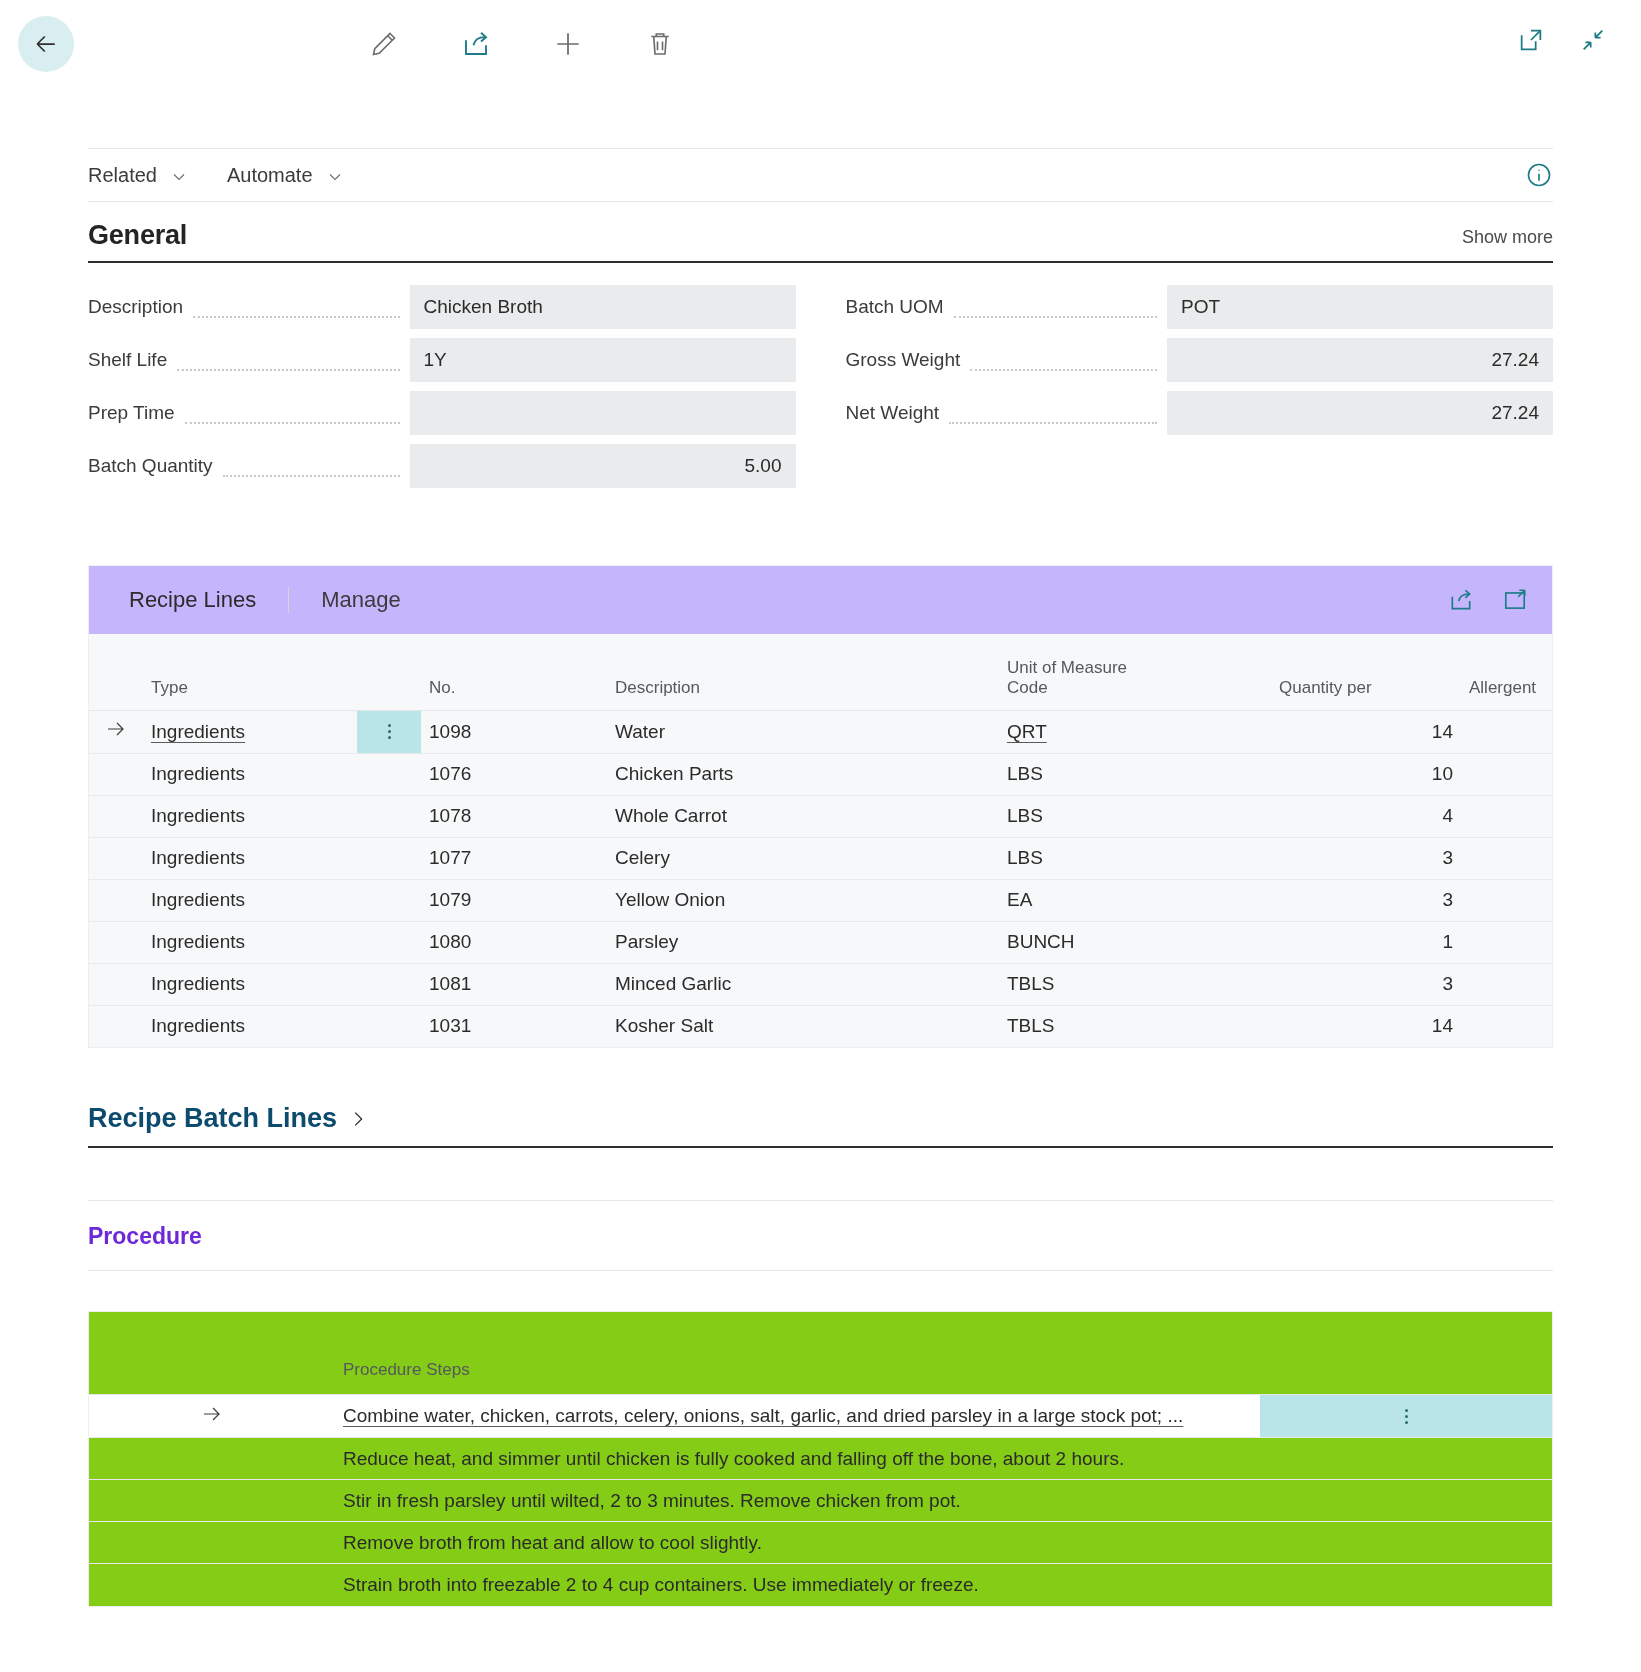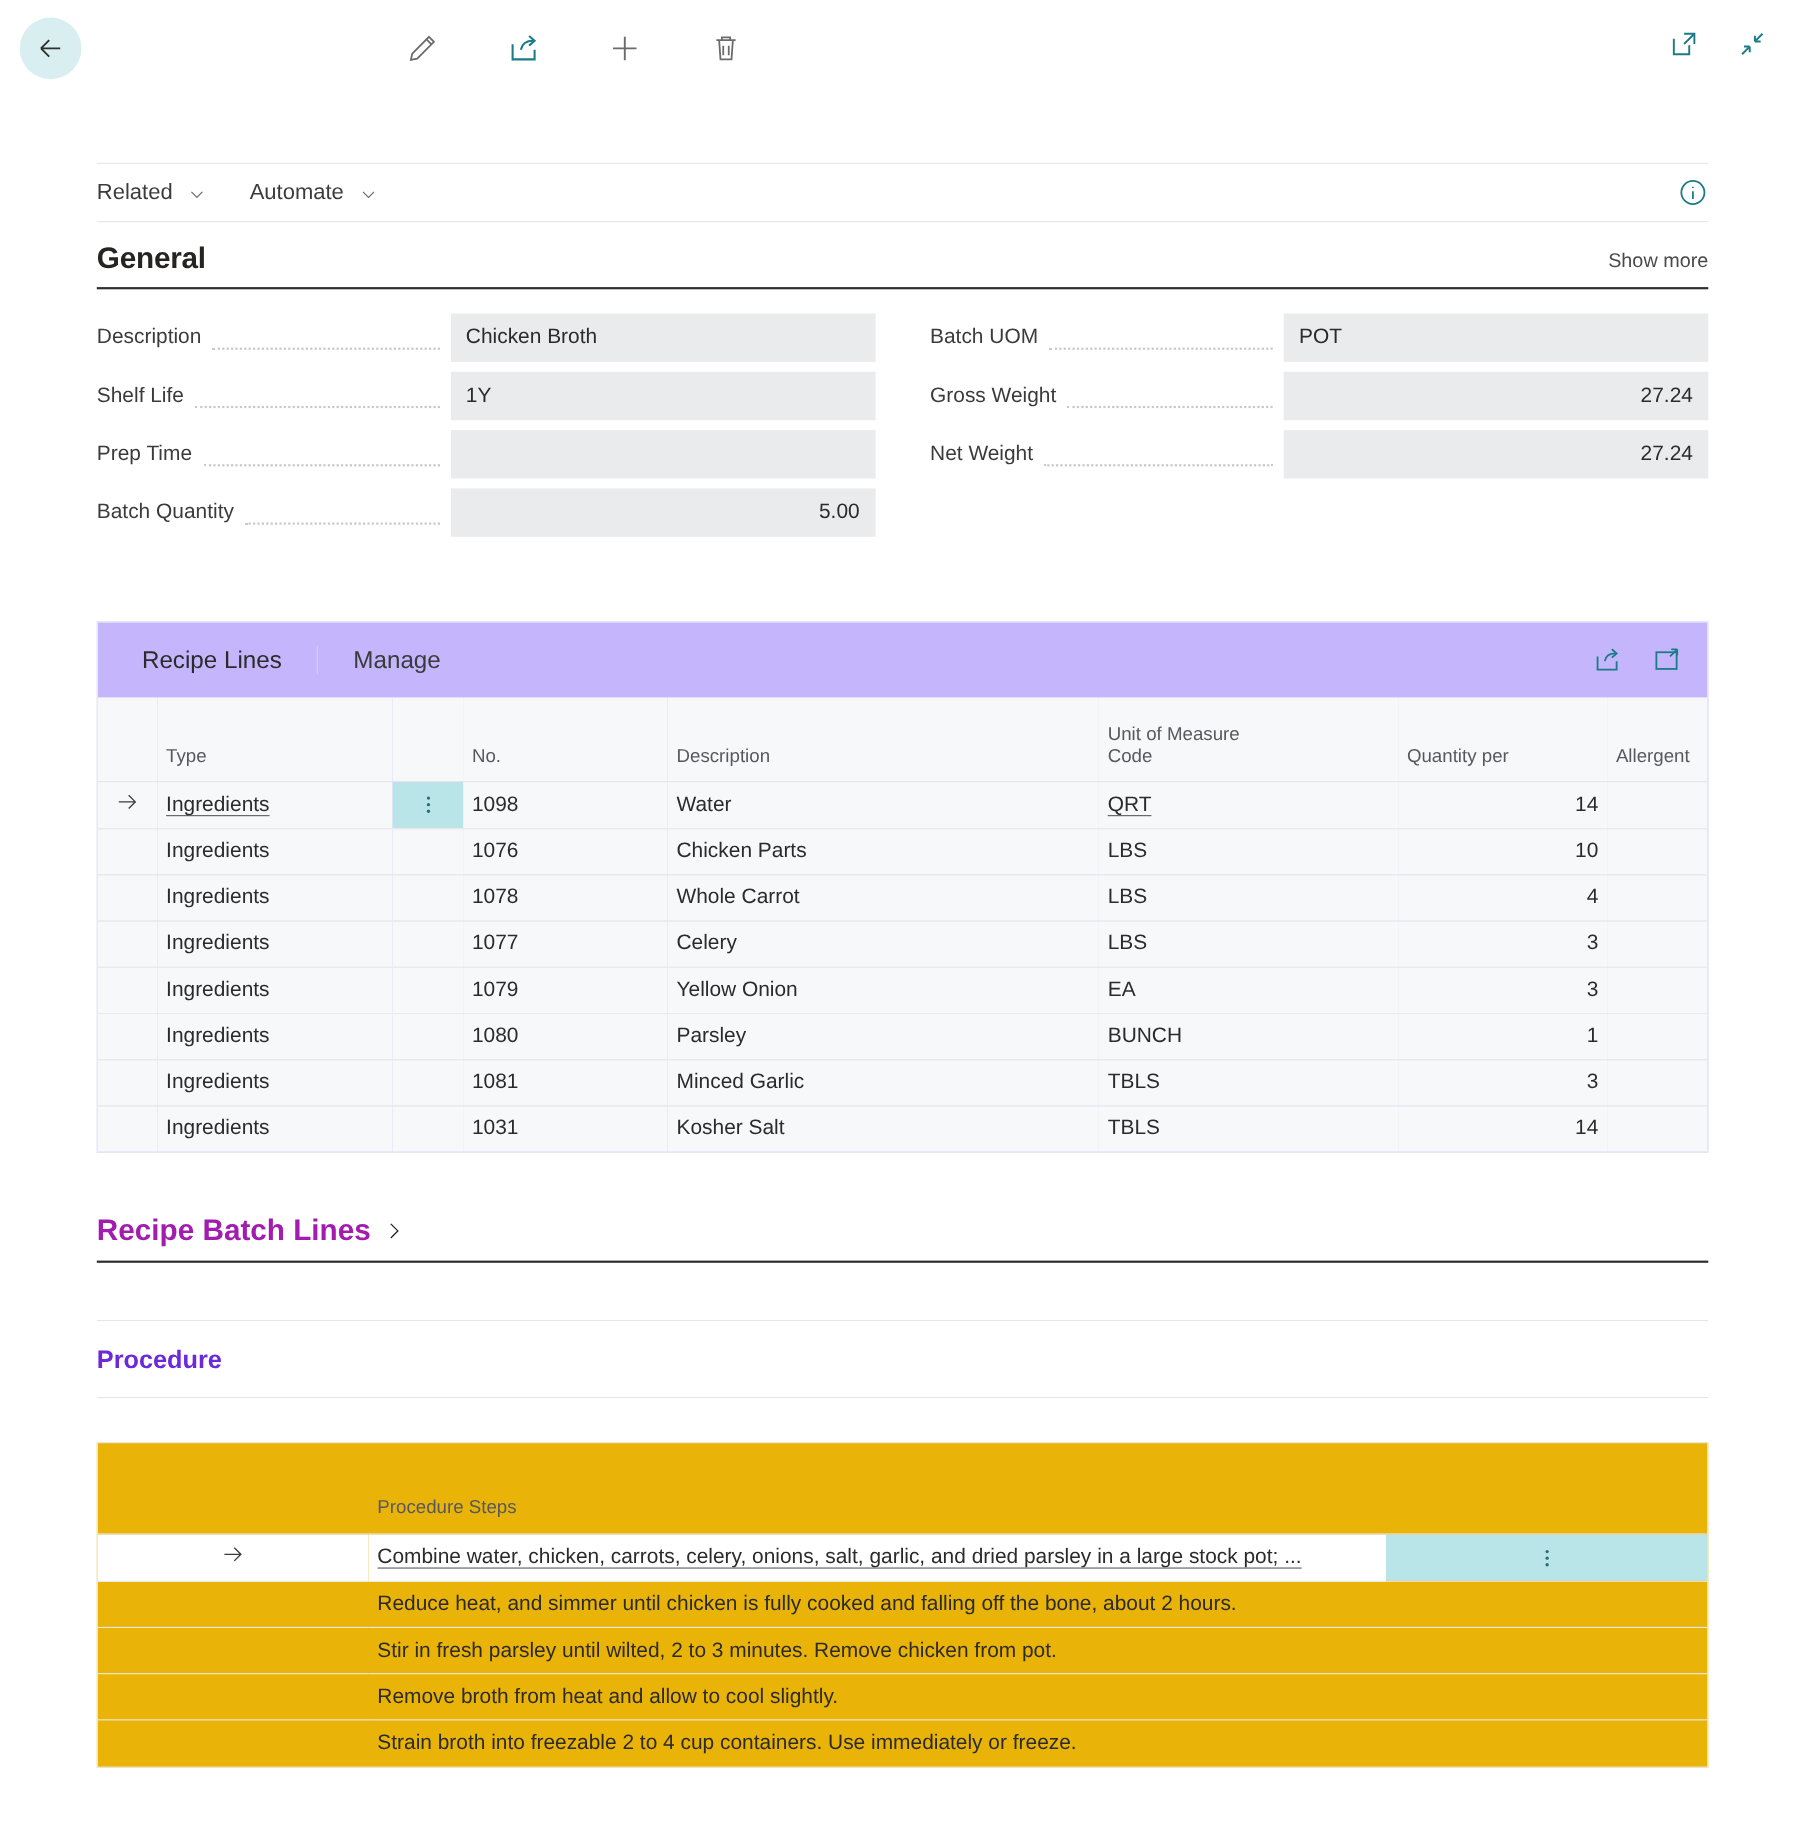--- a/index.html
+++ b/index.html
@@ -249,39 +249,39 @@
     margin: 55px 88px 0 88px;
     border-bottom: 2px solid #2e2e2e;
     padding-bottom: 12px;
     display: flex;
     align-items: center;
     cursor: pointer;
   }
   .sub-section .sub-title {
     font-size: 27px;
     font-weight: 600;
-    color: #a21caf;
+    color: #0c4a6e;
   }
   .sub-section .chev-r { margin-left: 10px; display:flex; }
 
   .proc-section {
     margin: 52px 88px 0 88px;
     border-top: 1px solid #e6e6e6;
     border-bottom: 1px solid #e6e6e6;
     padding: 22px 0 20px 0;
   }
   .proc-section .proc-title {
     font-size: 23px;
     font-weight: 600;
     color: #6d28d9;
   }
 
   .proc-card {
     margin: 40px 88px 0 88px;
-    background: #eab308;
+    background: #84cc16;
     border: 1px solid #eceef0;
   }
   table.pgrid {
     width: 100%;
     border-collapse: collapse;
     table-layout: fixed;
   }
   table.pgrid th {
     font-size: 17px;
     font-weight: 400;

